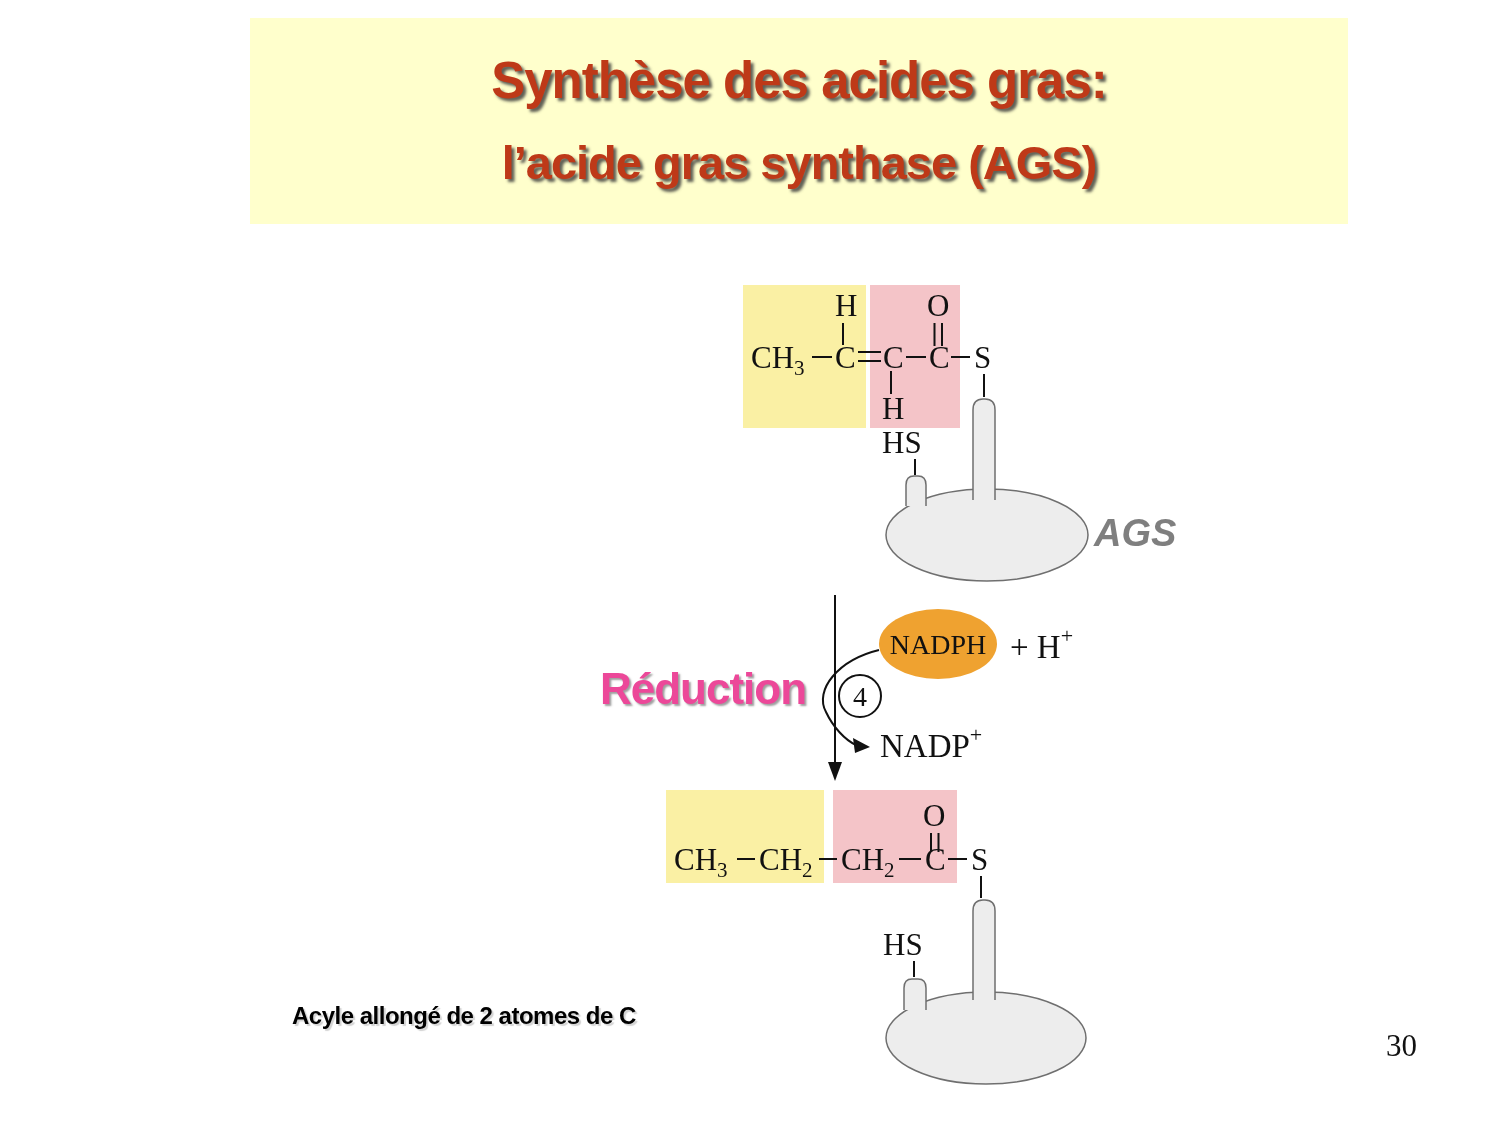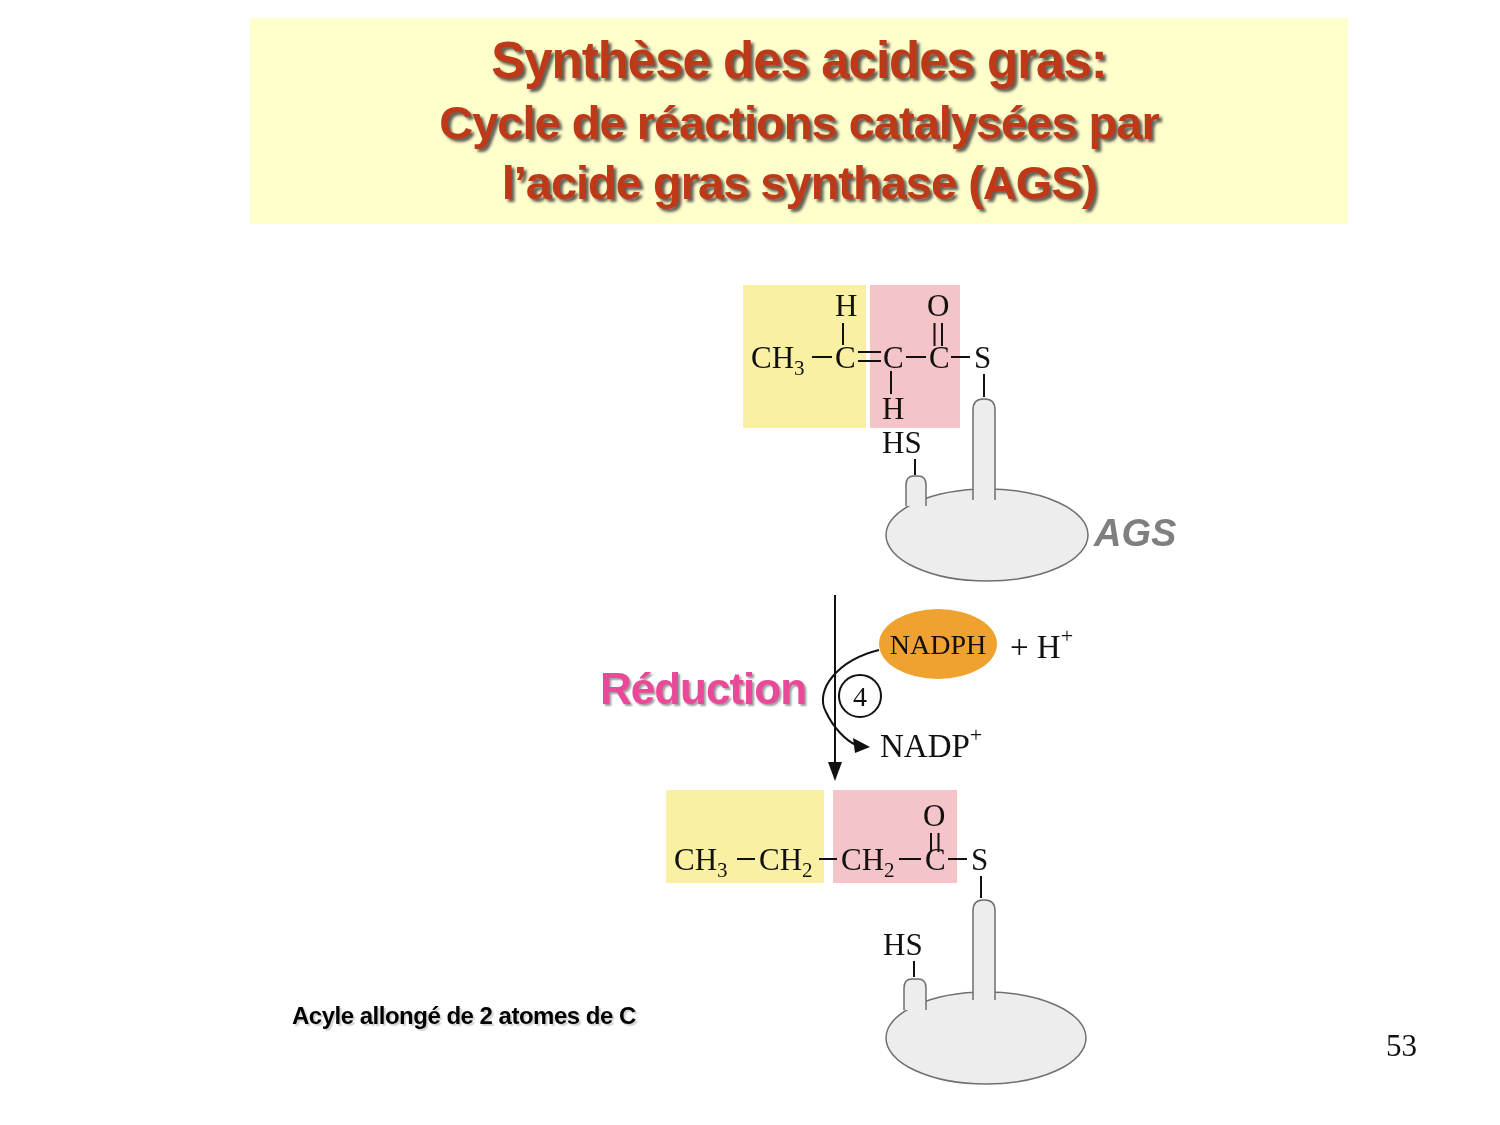--- a/index.html
+++ b/index.html
@@ -28,21 +28,20 @@
   .page-number{position:absolute;left:1338px;top:1028px;font-size:31px;
                font-family:"Liberation Serif", serif;color:#111;}
 </style>
 </head>
 <body>
 
 <div class="slide">
 
   <div class="title-box">
     <div class="title-line t1">Synthèse des acides gras:</div>
-    <div class="title-line t2">Cycle de réactions catalysées par</div>
     <div class="title-line t2">l’acide gras synthase (AGS)</div>
   </div>
 
   <svg class="diagram-svg" viewBox="0 0 1500 1125">
 
     <rect x="695" y="285" width="123" height="143" fill="#FAF0A4"></rect>
     <rect x="822" y="285" width="90" height="143" fill="#F4C4C8"></rect>
 
     <g>
       <ellipse cx="939" cy="535" rx="101" ry="46" class="enz" fill="#EDEDED"></ellipse>
@@ -119,15 +118,15 @@
 
       <line x1="933" y1="876" x2="933" y2="898" class="bond"></line>
       <text x="835" y="955" class="chem">HS</text>
       <line x1="866" y1="961" x2="866" y2="977" class="bond"></line>
     </g>
   </svg>
 
   <div class="reduction-label">Réduction</div>
   <div class="ags-label">AGS</div>
   <div class="caption">Acyle allongé de 2 atomes de C</div>
-  <div class="page-number">53</div>
+  <div class="page-number">30</div>
 
 </div>
 
 </body></html>

